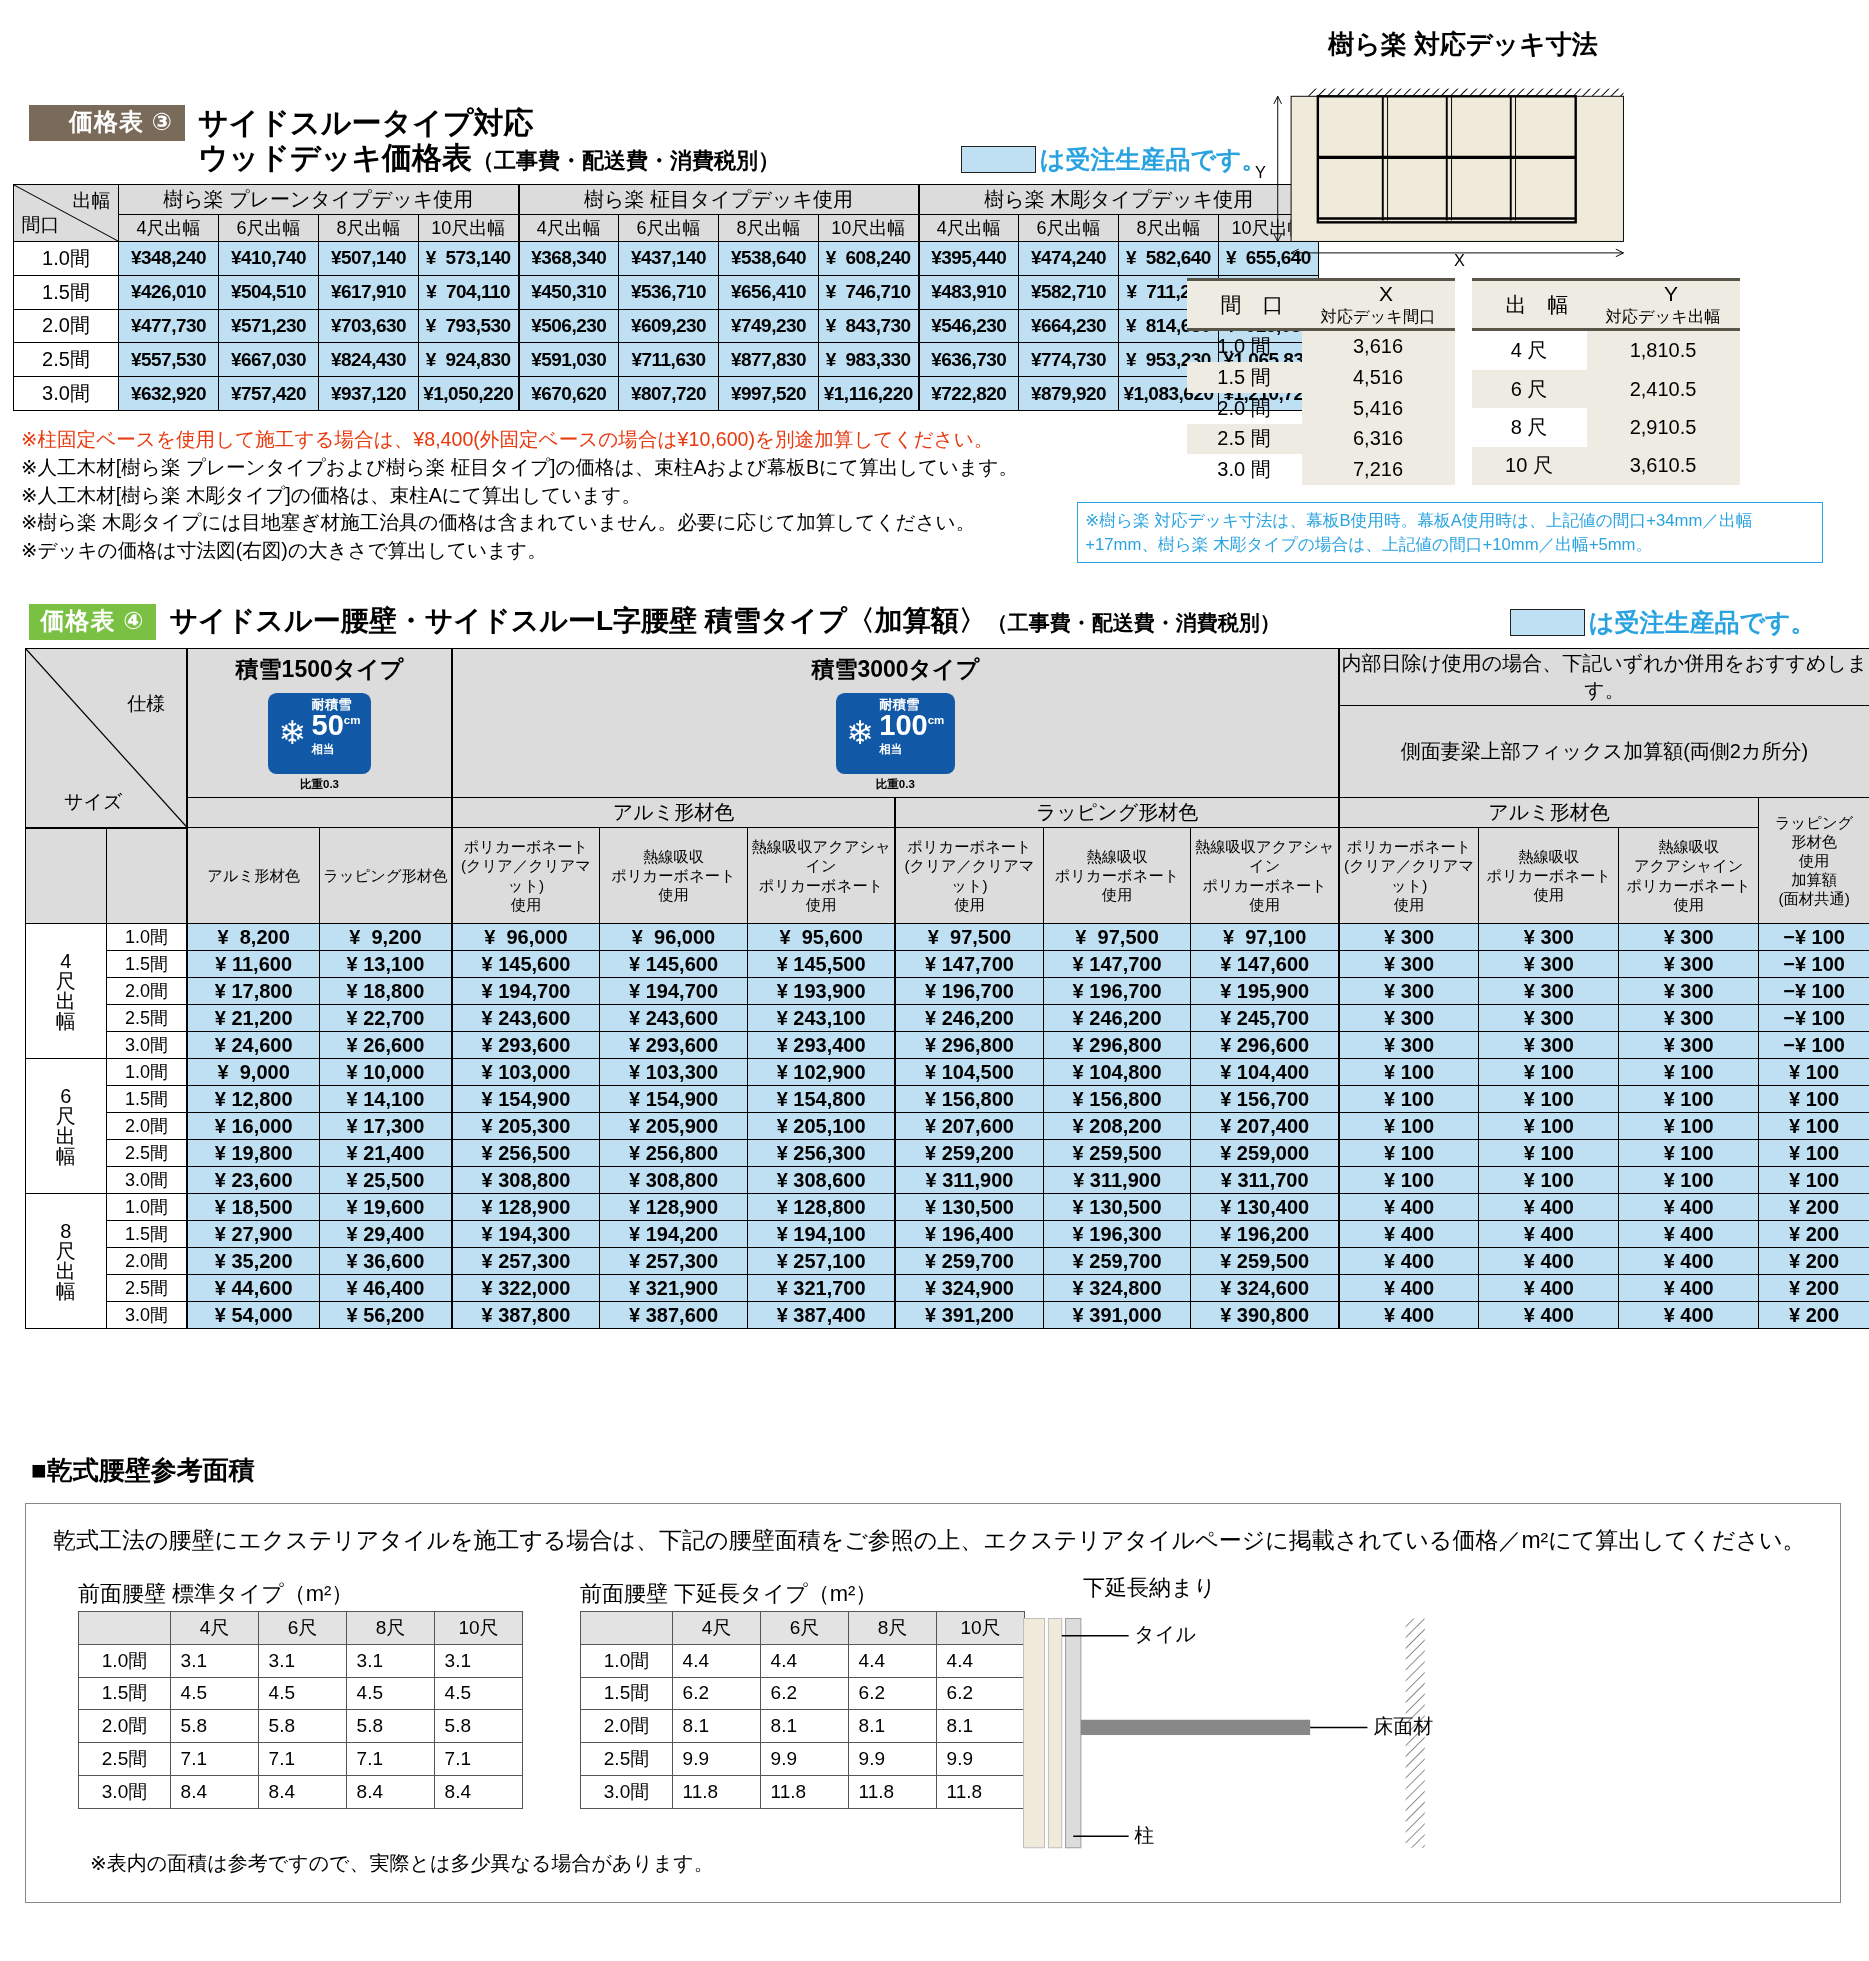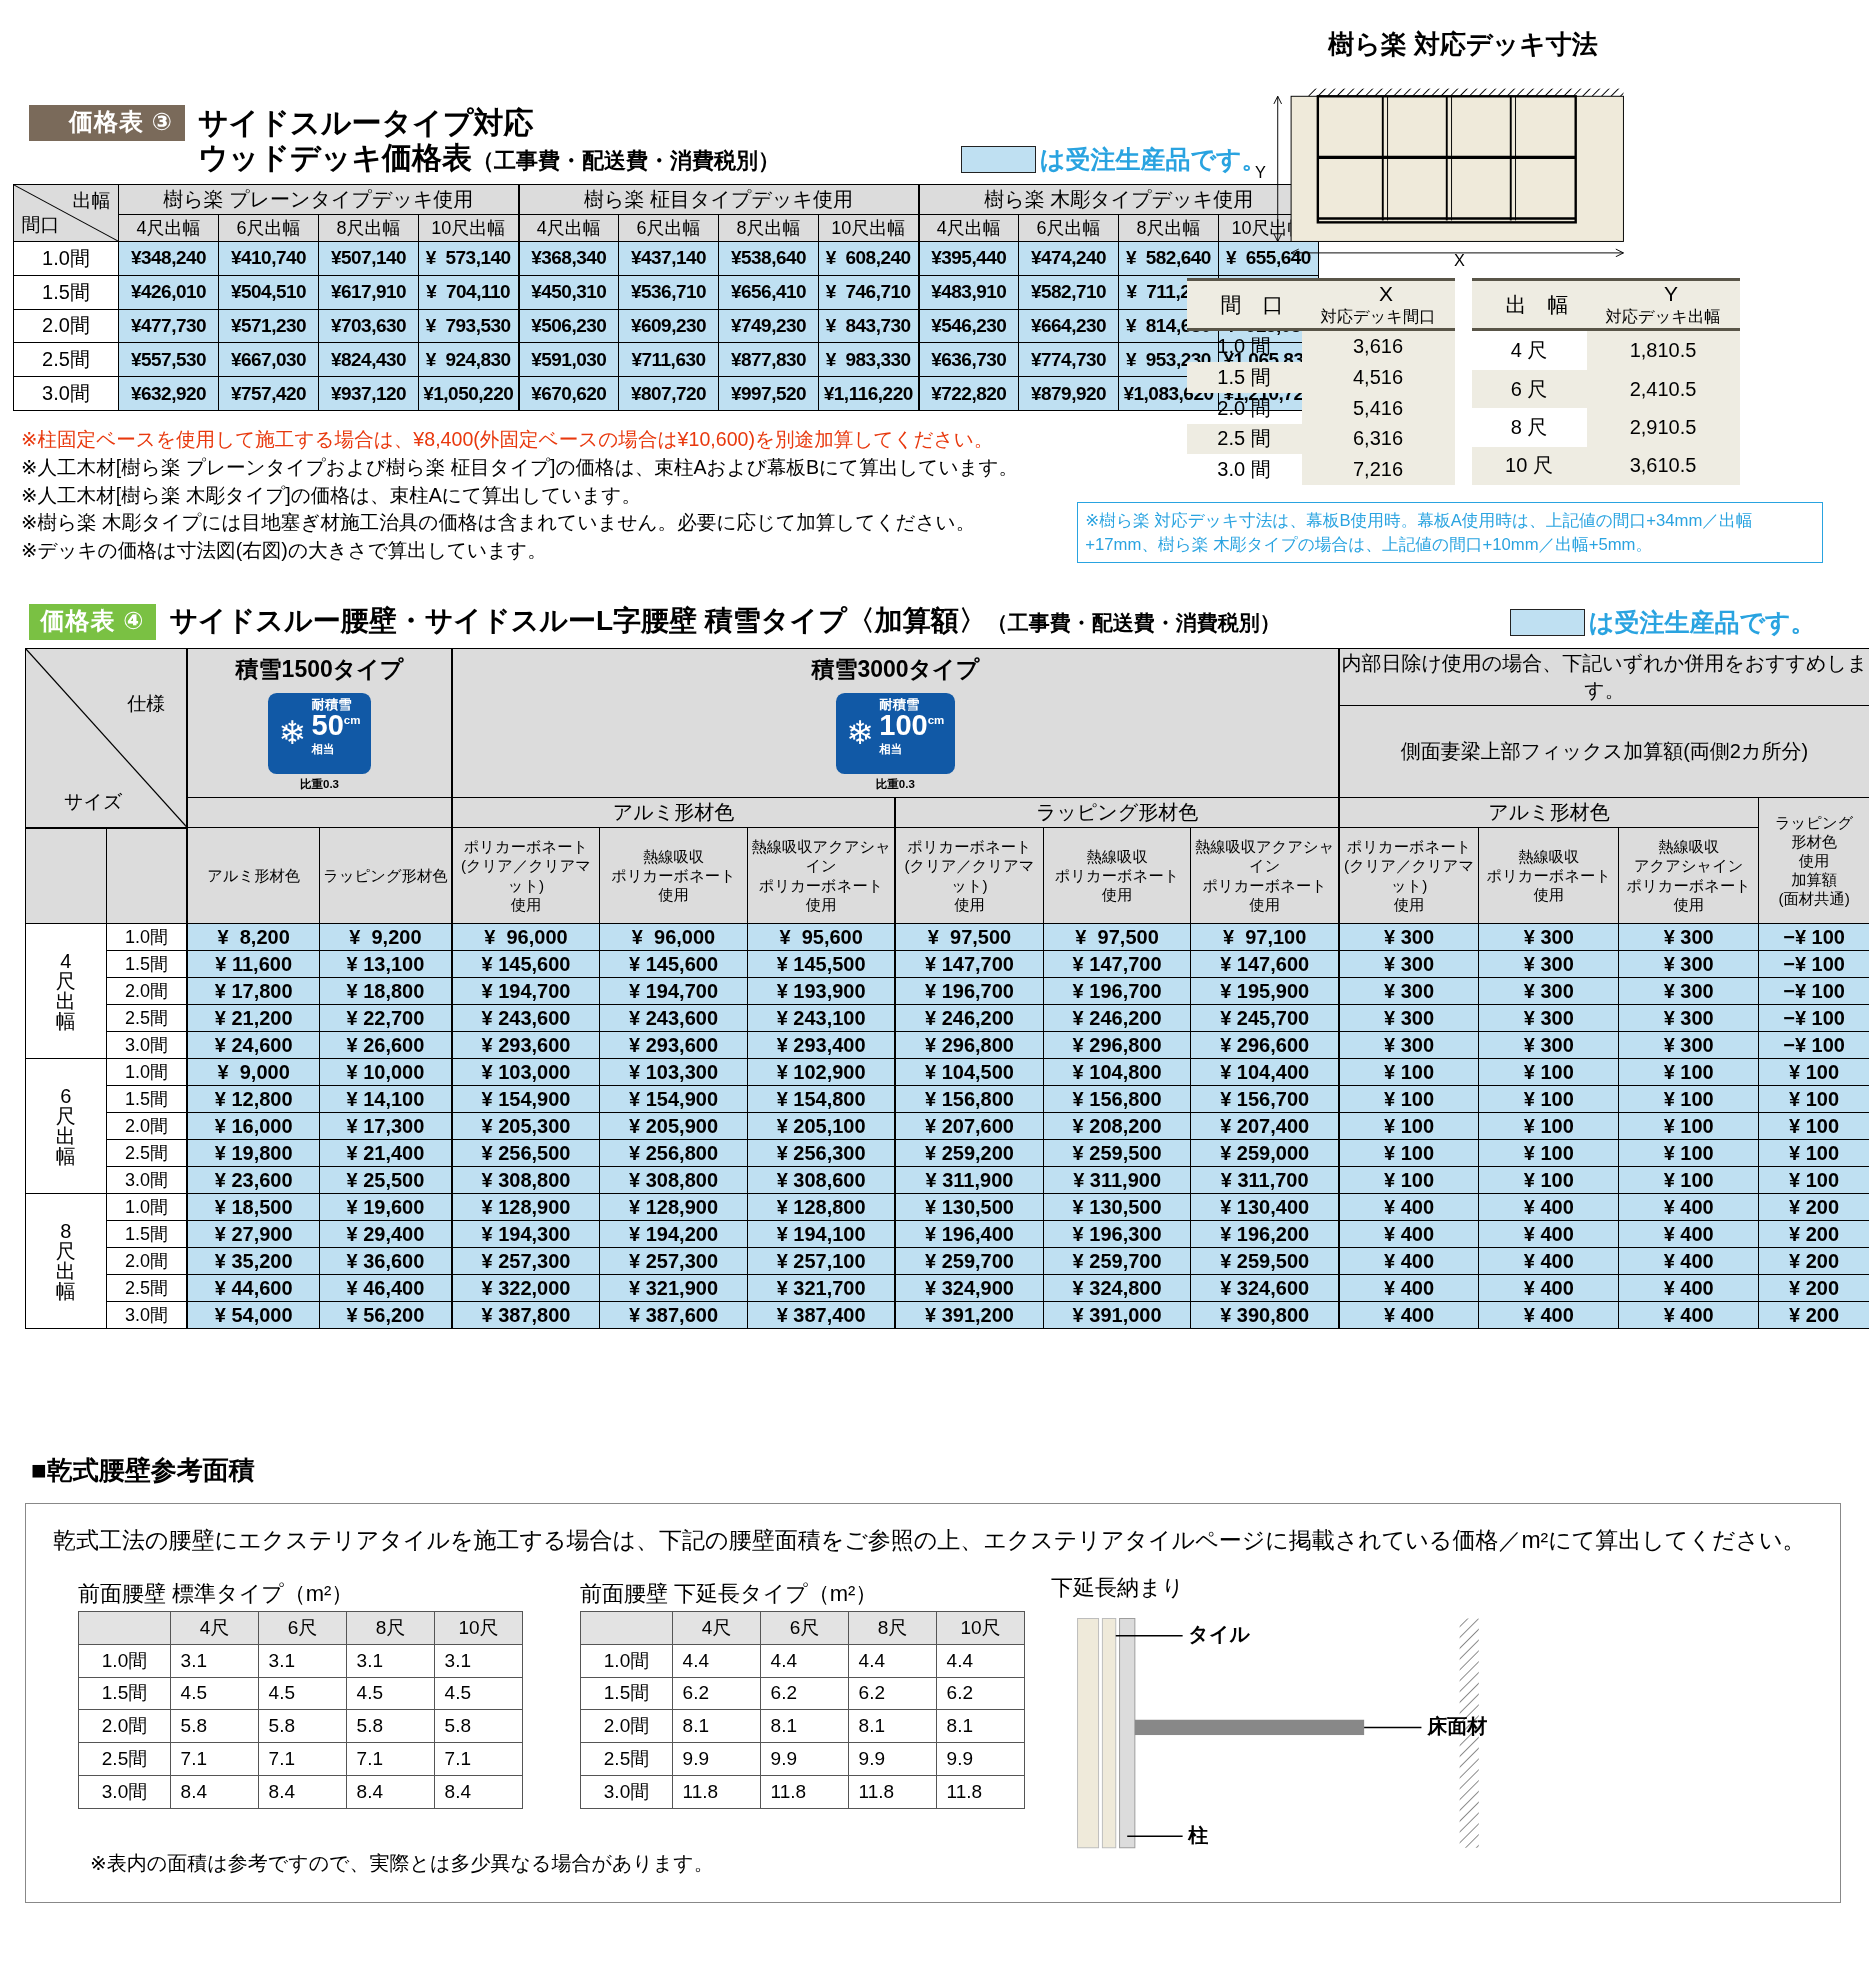--- a/index.html
+++ b/index.html
@@ -715,22 +715,22 @@
             <td style="text-align:left; padding-left:9.6px;">11.8</td>
             <td style="text-align:left; padding-left:9.6px;">11.8</td>
             <td style="text-align:left; padding-left:9.6px;">11.8</td>
             <td style="text-align:left; padding-left:9.6px;">11.8</td>
           </tr>
         </tbody>
       </table>
 
     <div style="position:absolute; left:64px; top:346px; font-size:20px;">※表内の面積は参考ですので、実際とは多少異なる場合があります。</div>
 
-    <div style="position:absolute; left:1025px; top:69px; font-size:22px;">下延長納まり</div>
-    <div style="position:absolute; left:1042px; top:103px;font-weight:bold;">
+    <div style="position:absolute; left:1057px; top:69px; font-size:22px;">下延長納まり</div>
+    <div style="position:absolute; left:988px; top:103px;">
       <svg width="726" height="258" viewBox="0 0 760 270">
         <rect x="10" y="12" width="22" height="240" fill="#efeada" stroke="#bbb"></rect>
         <rect x="36" y="12" width="14" height="240" fill="#efeada" stroke="#bbb"></rect>
         <rect x="54" y="12" width="16" height="240" fill="#dcdcdc" stroke="#999"></rect>
         <rect x="70" y="118" width="240" height="16" fill="#888"></rect>
         <line x1="50" y1="30" x2="120" y2="30" stroke="#000" stroke-width="1.6"></line>
         <line x1="310" y1="126" x2="370" y2="126" stroke="#000" stroke-width="1.6"></line>
         <line x1="62" y1="240" x2="120" y2="240" stroke="#000" stroke-width="1.6"></line>
         <g fill="url(#hatch2)"></g>
         <defs>

